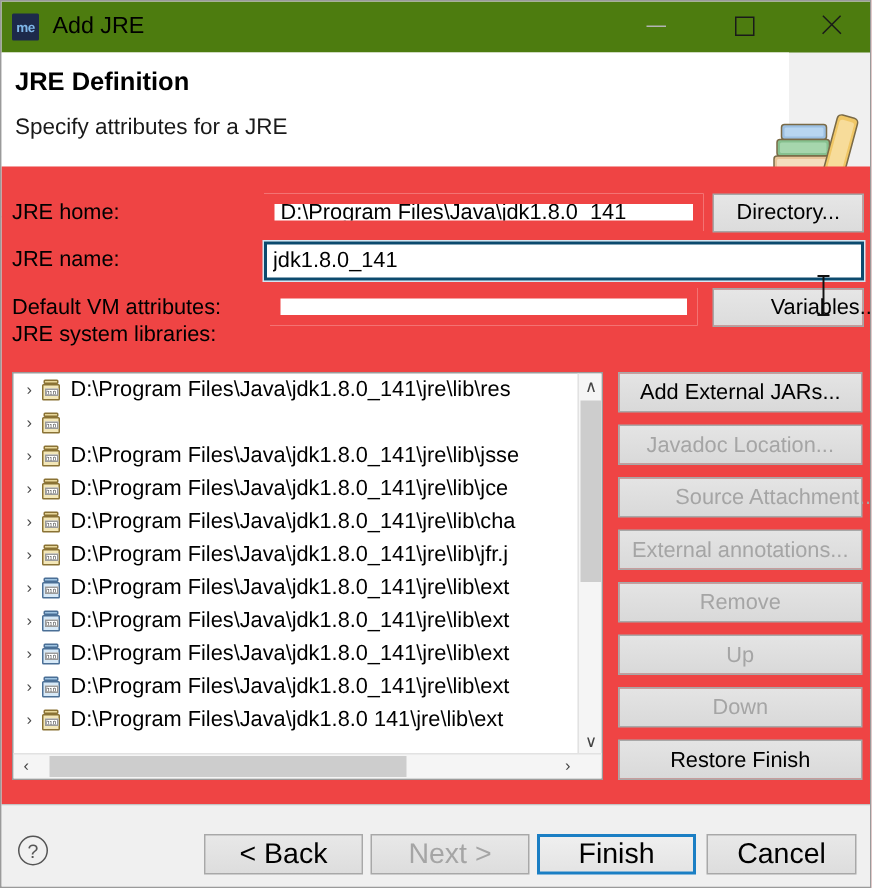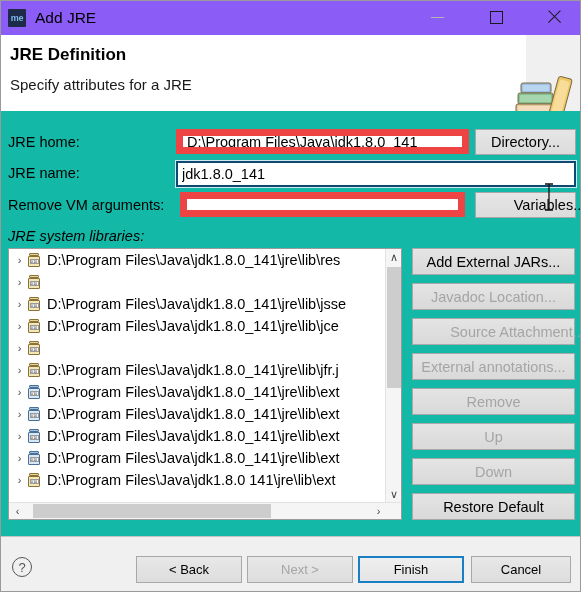--- a/index.html
+++ b/index.html
@@ -15,21 +15,21 @@
     width: 581px; height: 592px;
     background: #f0f0f0;
     border: 1px solid #9a9a9a;
     overflow: hidden;
   }
 
   
   #titlebar {
     position: absolute; left: 0; top: 0;
     width: 581px; height: 34px;
-    background: #8b5cf6;
+    background: #4d7c0f;
     display: flex; align-items: center;
   }
   #app-icon {
     width: 18px; height: 18px;
     margin-left: 7px; margin-right: 9px;
     background: #1d2a4a;
     border-radius: 1px;
     display: flex; align-items: center; justify-content: center;
     flex: none;
   }
@@ -90,32 +90,32 @@
   }
   #books-icon {
     position: absolute; left: 511px; top: 38px;
     width: 62px; height: 52px;
   }
 
   
   #body {
     position: absolute; left: 0; top: 110px;
     width: 581px; height: 425px;
-    background: #14b8a6;
+    background: #ef4444;
   }
   .flabel {
     position: absolute;
     font-size: 14.5px;
     color: #000000;
     white-space: nowrap;
   }
   #lbl-home { left: 7px; top: 23px; }
   #lbl-name { left: 7px; top: 54px; }
   #lbl-vm   { left: 7px; top: 86px; }
-  #lbl-sys  { left: 7px; top: 117px; font-style: italic; }
+  #lbl-sys  { left: 7px; top: 104px; }
 
   .tinput {
     position: absolute;
     background: #ffffff;
     border: 7px solid #ef4444;
     font-size: 14.5px;
     font-family: "Liberation Sans", sans-serif;
     color: #000000;
     padding: 0 4px;
     outline: none;
@@ -271,21 +271,21 @@
     border: 1.4px solid #555;
     border-radius: 50%;
     display: flex; align-items: center; justify-content: center;
     font-size: 13px; color: #555;
   }
   .fbtn {
     position: absolute; top: 19px;
     height: 27px;
     background: linear-gradient(#e8e8e8, #dddddd);
     border: 1px solid #a8a8a8;
-    font-size: 13px;
+    font-size: 19px;
     font-family: "Liberation Sans", sans-serif;
     color: #000000;
     display: flex; align-items: center; justify-content: center;
     white-space: nowrap;
     cursor: default;
     padding: 0;
   }
   .fbtn.disabled { color: #a5a5a5; }
   #btn-back   { left: 135px; width: 106px; }
   #btn-next   { left: 246px; width: 106px; }
@@ -346,21 +346,21 @@
 
   <div id="body">
 
     <div class="flabel" id="lbl-home">JRE home:</div>
     <input class="tinput" id="in-home" type="text" value="D:\Program Files\Java\jdk1.8.0_141" style="">
     <button class="gbtn" id="btn-directory">Directory...</button>
 
     <div class="flabel" id="lbl-name">JRE name:</div>
     <input class="tinput" id="in-name" type="text" value="jdk1.8.0_141" style="">
 
-    <div class="flabel" id="lbl-vm">Remove VM arguments:</div>
+    <div class="flabel" id="lbl-vm">Default VM attributes:</div>
     <input class="tinput" id="in-vm" type="text" value="" style="">
     <button class="gbtn" id="btn-variables">Variables...</button>
 
     <div class="flabel" id="lbl-sys">JRE system libraries:</div>
 
     <div id="listbox">
       <div id="list-rows">
           <div class="lrow">
             <span class="arrow">›</span>
             <span class="jaricon">
@@ -396,20 +396,21 @@
             </span>
             <span class="ltext">D:\Program Files\Java\jdk1.8.0_141\jre\lib\jce</span>
           </div>
           <div class="lrow">
             <span class="arrow">›</span>
             <span class="jaricon">
               <span class="lid"></span>
               <span class="body"></span>
               <span class="lbl">010</span>
             </span>
+            <span class="ltext">D:\Program Files\Java\jdk1.8.0_141\jre\lib\cha</span>
           </div>
           <div class="lrow">
             <span class="arrow">›</span>
             <span class="jaricon">
               <span class="lid"></span>
               <span class="body"></span>
               <span class="lbl">010</span>
             </span>
             <span class="ltext">D:\Program Files\Java\jdk1.8.0_141\jre\lib\jfr.j</span>
           </div>
@@ -474,21 +475,21 @@
     </div>
 
     <div id="side-buttons">
         <button class="sbtn" style="top: 137px;">Add External JARs...</button>
         <button class="sbtn disabled" style="top: 172px;">Javadoc Location...</button>
         <button class="sbtn disabled" style="top: 207px; padding-left: 48px;">Source Attachment...</button>
         <button class="sbtn disabled" style="top: 242px;">External annotations...</button>
         <button class="sbtn disabled" style="top: 277px;">Remove</button>
         <button class="sbtn disabled" style="top: 312px;">Up</button>
         <button class="sbtn disabled" style="top: 347px;">Down</button>
-        <button class="sbtn" style="top: 382px;">Restore Default</button>
+        <button class="sbtn" style="top: 382px;">Restore Finish</button>
       </div>
   </div>
 
   <div id="footer-sep"></div>
   <div id="footer">
     <div id="help-icon">?</div>
     <button class="fbtn" id="btn-back">&lt; Back</button>
     <button class="fbtn disabled" id="btn-next">Next &gt;</button>
     <button class="fbtn" id="btn-finish">Finish</button>
     <button class="fbtn" id="btn-cancel">Cancel</button>

